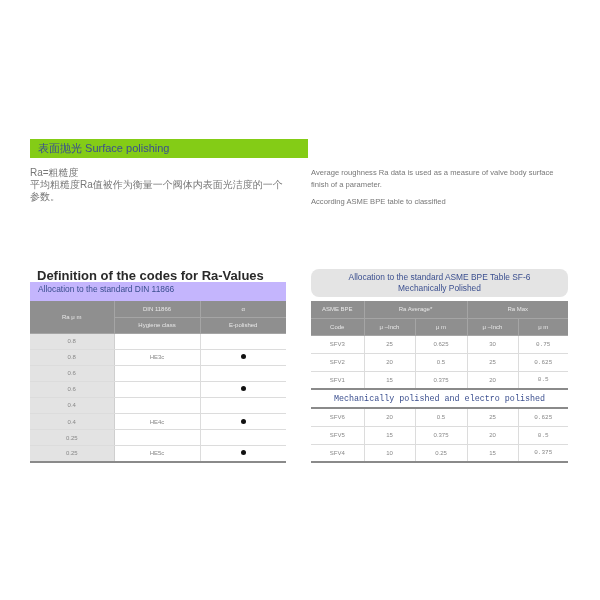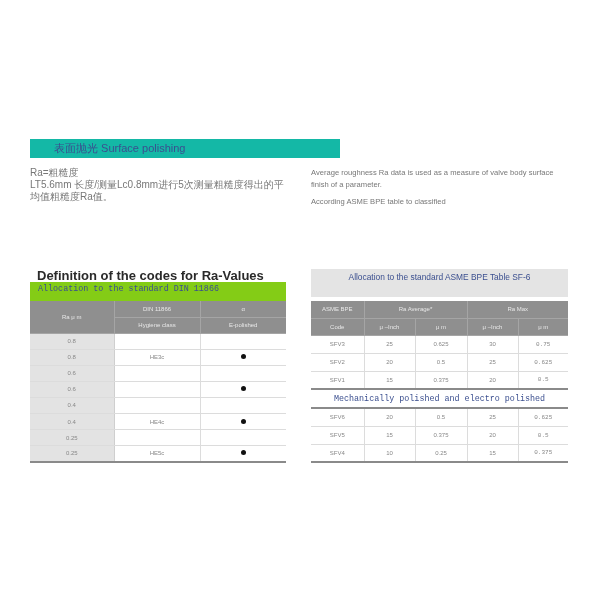--- a/index.html
+++ b/index.html
@@ -1,64 +1,64 @@
 <!DOCTYPE html>
 <html><head>
 <meta charset="utf-8">
 <style>
   * { box-sizing: border-box; margin: 0; padding: 0; }
   html, body { width: 600px; height: 600px; background: #ffffff; overflow: hidden; }
   body { position: relative; font-family: "Liberation Sans", "DejaVu Sans", sans-serif; color: #6a6a6a; }
 
   .section-bar {
-    position: absolute; left: 30px; top: 139px; width: 310px; height: 19px;
-    background: #14b8a6; color: #3b4f8f; font-size: 11px; line-height: 19px; padding-left: 24px;
+    position: absolute; left: 30px; top: 139px; width: 278px; height: 19px;
+    background: #84cc16; color: #3b4f8f; font-size: 11px; line-height: 19px; padding-left: 8px;
   }
   .cn-text { position: absolute; left: 30px; top: 167px; width: 262px; font-size: 10px; line-height: 12px; color: #777; }
   .en-text { position: absolute; left: 311px; top: 167px; width: 262px; font-size: 7.6px; line-height: 12px; color: #777; }
   .para { margin-bottom: 5px; }
 
   .def-title { position: absolute; left: 37px; top: 268px; font-size: 13px; font-weight: bold; color: #2a2a2a; }
   .din-bar {
     position: absolute; left: 30px; top: 282px; width: 256px; height: 21px;
-    background: #84cc16; color: #3b4f8f; font-size: 8.4px; line-height: 15px; padding-left: 8px; font-family: Liberation Mono, monospace;
+    background: #c4b5fd; color: #3b4f8f; font-size: 8.4px; line-height: 15px; padding-left: 8px;
   }
 
   table { border-collapse: collapse; table-layout: fixed; position: absolute; }
   td, th { font-weight: normal; text-align: center; font-size: 6px; color: #888; }
 
   .t-left { left: 30px; top: 301px; width: 256px; }
   .t-left .hdr th { background: #8f8f8f; color: #e8e8e8; height: 16px; border-right: 1px solid #a5a5a5; border-bottom: 1px solid #a5a5a5; }
   .t-left .hdr th:last-child { border-right: none; }
   .t-left td { height: 16.1px; border-bottom: 1px solid #dcdcdc; }
   .t-left td.ra { background: #e3e3e3; border-right: 1px solid #cfcfcf; }
   .t-left td.cls { border-right: 1px solid #dcdcdc; }
   .t-left tr:last-child td { border-bottom: 2px solid #8a8a8a; }
   .dot { display: inline-block; width: 5px; height: 5px; border-radius: 50%; background: #111; }
 
   .asme-bar {
     position: absolute; left: 311px; top: 269px; width: 257px; height: 28px;
-    background: #e4e4e4; color: #3b4f8f; font-size: 8.4px; line-height: 11px; text-align: center; padding-top: 3px;
+    background: #e4e4e4; color: #3b4f8f; font-size: 8.4px; line-height: 11px; text-align: center; padding-top: 3px; border-radius: 8px;
   }
   .t-right { left: 311px; top: 301px; width: 257px; }
   .t-right .hdr th { background: #8f8f8f; color: #e8e8e8; height: 17px; border-right: 1px solid #a5a5a5; border-bottom: 1px solid #a5a5a5; }
   .t-right .hdr th:last-child { border-right: none; }
   .t-right td { height: 18px; border-bottom: 1px solid #dcdcdc; border-right: 1px solid #dcdcdc; }
   .t-right td:last-child { border-right: none; font-family: Liberation Mono, monospace; }
   .t-right tr.grp-end td { border-bottom: 2px solid #8a8a8a; }
   .t-right tr.sub td { border-right: none; color: #3b4f8f; font-size: 8.4px; height: 19px; border-bottom: 2px solid #8a8a8a; }
 </style>
 </head>
 <body>
 
 <div class="section-bar">表面抛光 Surface polishing</div>
 
 <div class="cn-text">
   <div>Ra=粗糙度</div>
-  <div class="para">LT5.6mm 长度/测量Lc0.8mm进行5次测量粗糙度得出的平均值粗糙度Ra值。</div>
+  <div class="para">平均粗糙度Ra值被作为衡量一个阀体内表面光洁度的一个参数。</div>
 </div>
 
 <div class="en-text">
   <div class="para">Average roughness Ra data is used as a measure of valve body surface finish of a parameter.</div>
   <div class="para">According ASME BPE table to classified</div>
 </div>
 
 <div class="def-title">Definition of the codes for Ra-Values</div>
 <div class="din-bar">Allocation to the standard DIN 11866</div>
 
@@ -118,20 +118,21 @@
       <tr>
         <td class="ra">0.25</td>
         <td class="cls">HE5c</td>
         <td><span class="dot"></span></td>
       </tr>
     </tbody>
 </table>
 
 <div class="asme-bar">
   <div>Allocation to the standard ASME BPE Table SF-6</div>
+  <div>Mechanically Polished</div>
 </div>
 
 <table class="t-right">
   <colgroup>
       <col style="width:53px">
       <col style="width:51px">
       <col style="width:52px">
       <col style="width:51px">
       <col style="width:50px">
     </colgroup>

